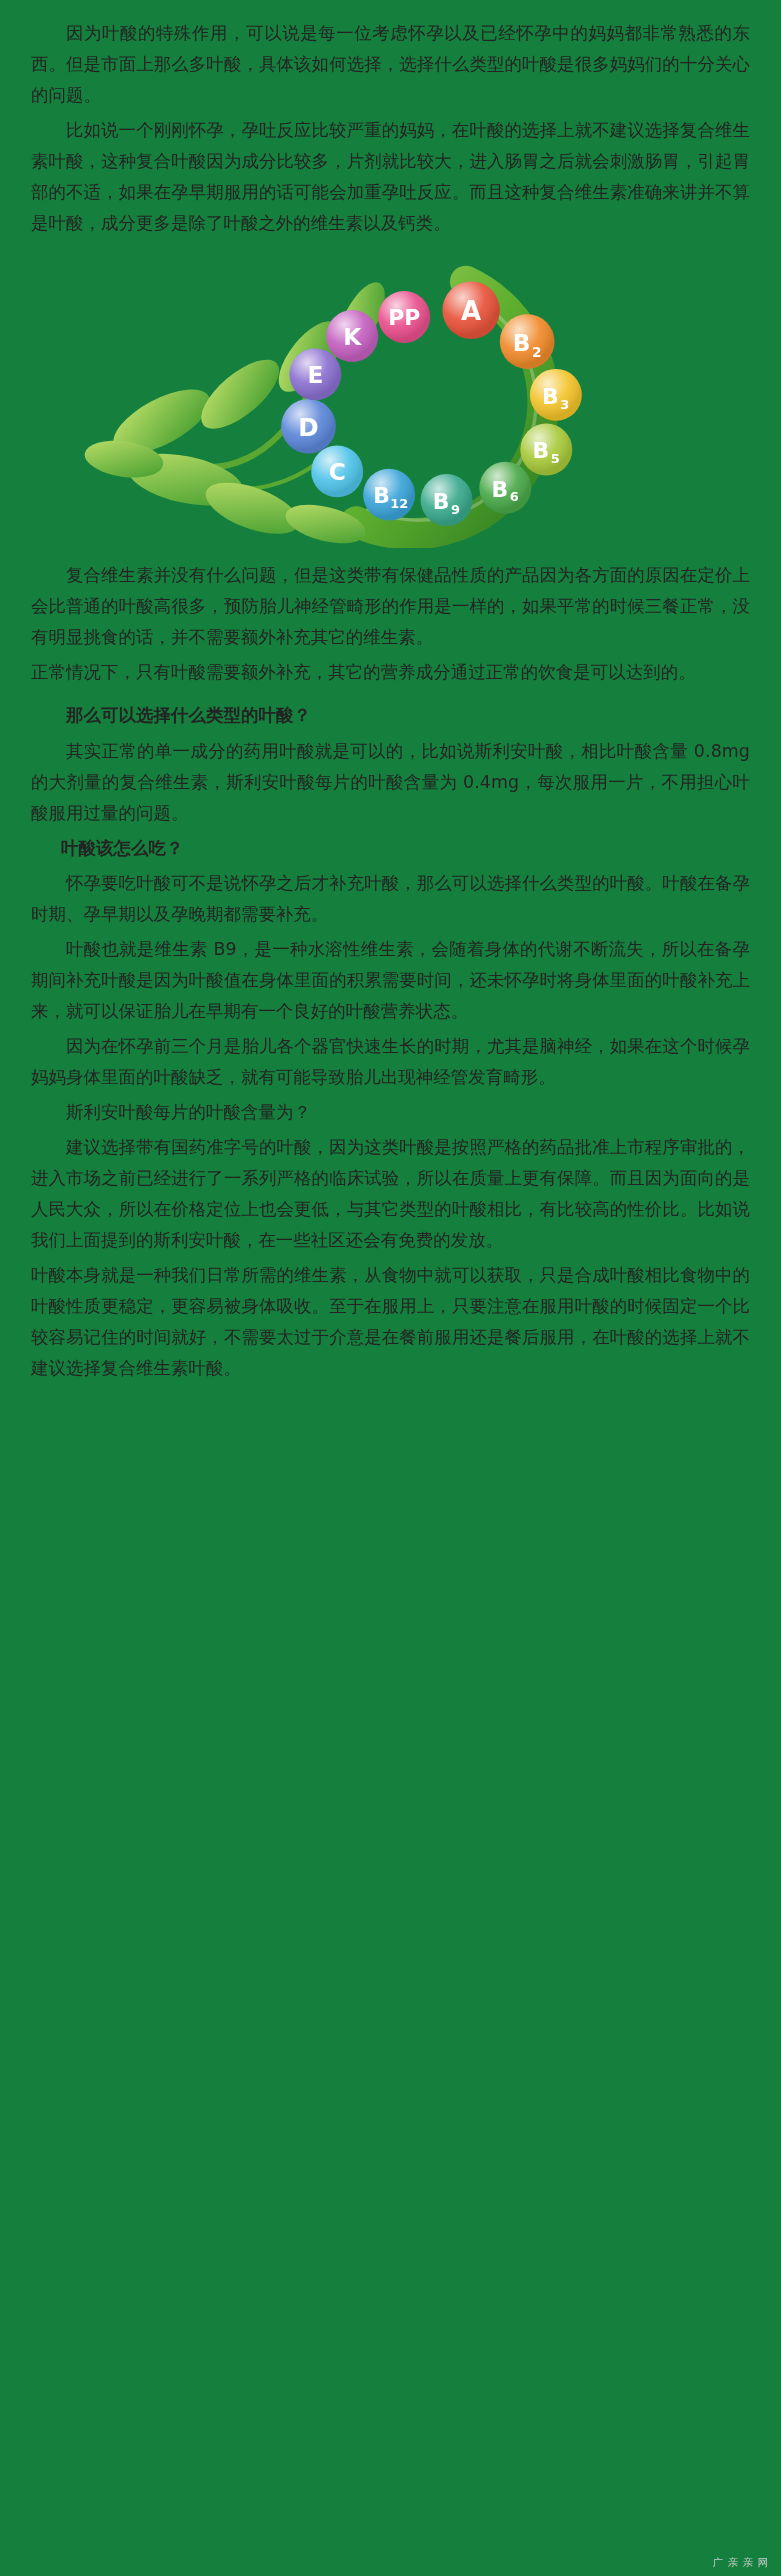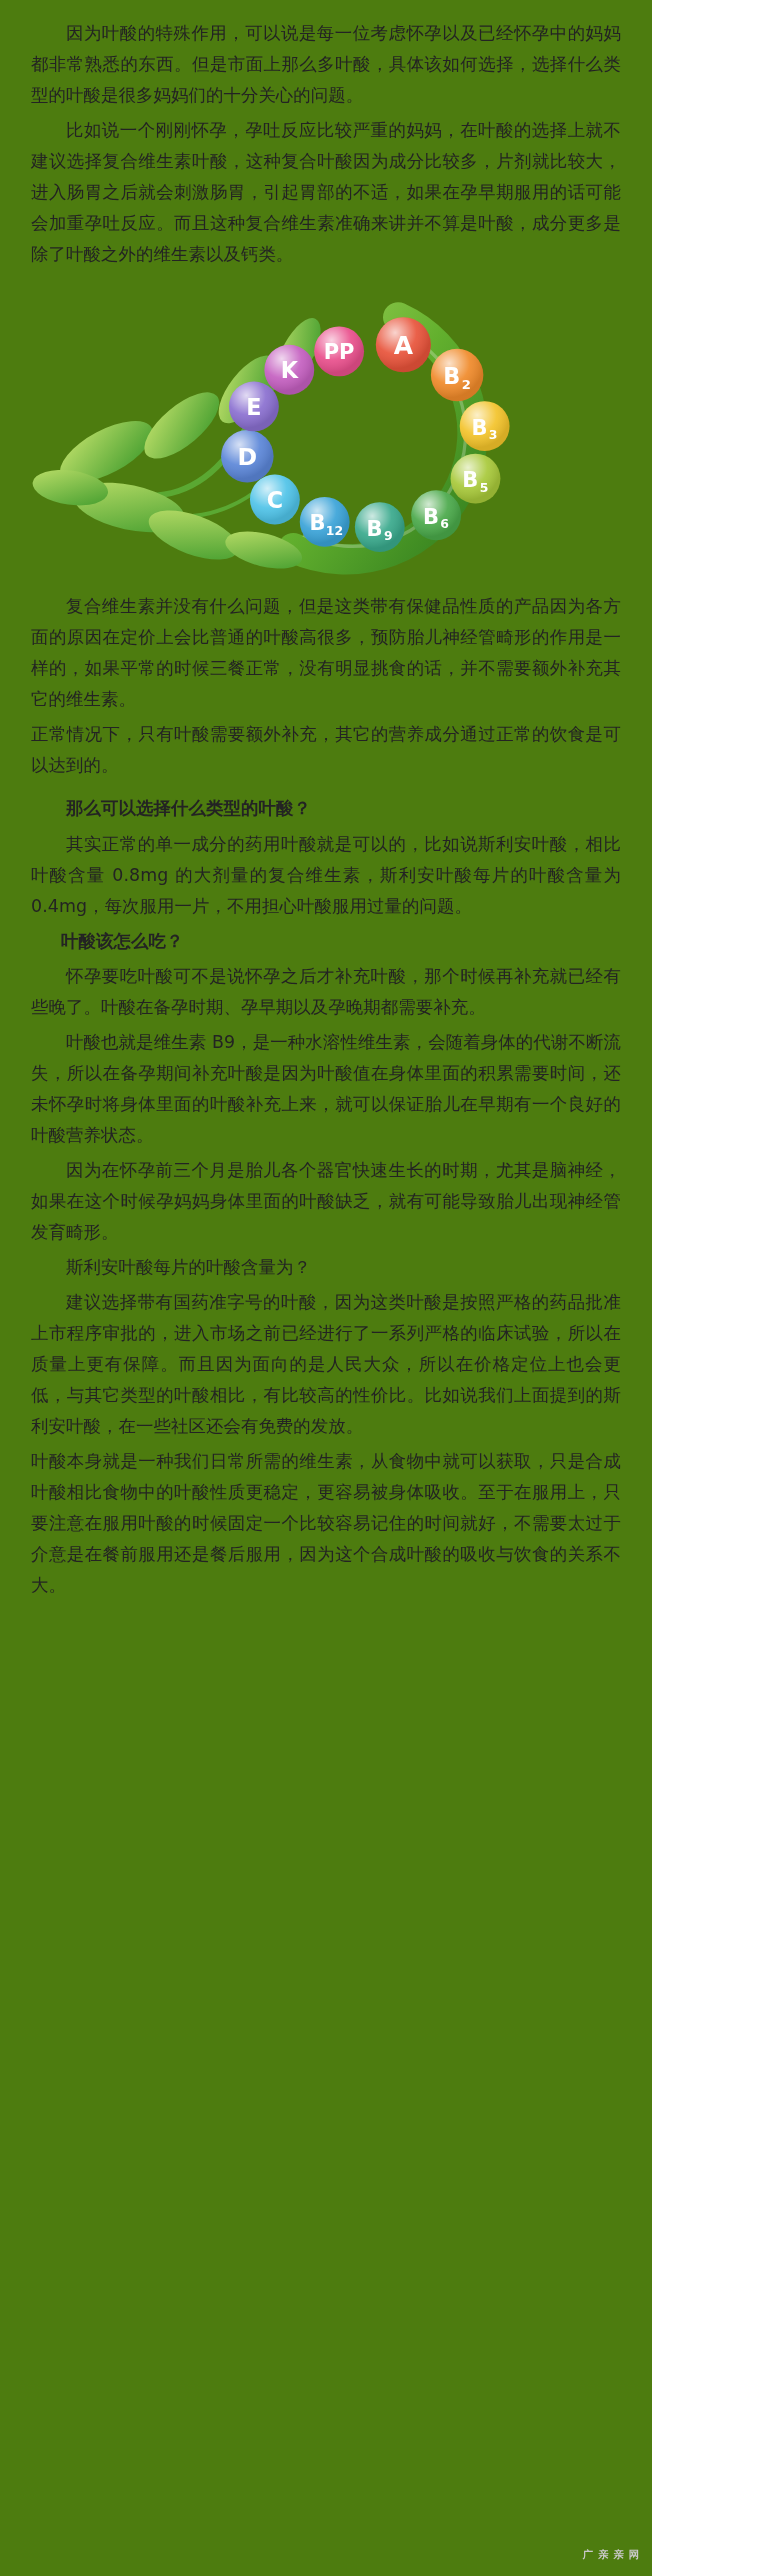--- a/index.html
+++ b/index.html
@@ -5,23 +5,23 @@
   html, body {
     margin: 0;
     padding: 0;
     background: #ffffff;
   }
   body {
     width: 781px;
     font-family: "DejaVu Sans", "Liberation Sans", sans-serif;
   }
   .page {
-    width: 652px;
+    width: 781px;
     min-height: 2576px;
-    background: #4d7c0f;
+    background: #15803d;
     position: relative;
     box-sizing: border-box;
     padding: 18px 31px 6.8px 31px;
   }
   p.para {
     font-size: 17.4px;
     line-height: 31px;
     color: #232323;
     margin: 0 0 4.1px 0;
     text-align: justify;
@@ -42,25 +42,24 @@
     display: flex;
     justify-content: center;
     align-items: flex-start;
   }
   .figure svg {
     display: block;
   }
   .watermark {
     position: absolute;
     right: 12.3px;
-    bottom: 14px;
+    bottom: 6px;
     font-size: 10.3px;
     color: #c9c9c9;
     letter-spacing: 0.7px;
-    font-weight: bold;
   }
 </style>
 </head>
 <body>
 
 <div class="page">
 
   <p class="para indent">因为叶酸的特殊作用，可以说是每一位考虑怀孕以及已经怀孕中的妈妈都非常熟悉的东西。但是市面上那么多叶酸，具体该如何选择，选择什么类型的叶酸是很多妈妈们的十分关心的问题。</p>
 
   <p class="para indent">比如说一个刚刚怀孕，孕吐反应比较严重的妈妈，在叶酸的选择上就不建议选择复合维生素叶酸，这种复合叶酸因为成分比较多，片剂就比较大，进入肠胃之后就会刺激肠胃，引起胃部的不适，如果在孕早期服用的话可能会加重孕吐反应。而且这种复合维生素准确来讲并不算是叶酸，成分更多是除了叶酸之外的维生素以及钙类。</p>
@@ -193,29 +192,29 @@
   <p class="para indent">复合维生素并没有什么问题，但是这类带有保健品性质的产品因为各方面的原因在定价上会比普通的叶酸高很多，预防胎儿神经管畸形的作用是一样的，如果平常的时候三餐正常，没有明显挑食的话，并不需要额外补充其它的维生素。</p>
 
   <p class="para">正常情况下，只有叶酸需要额外补充，其它的营养成分通过正常的饮食是可以达到的。</p>
 
   <p class="para bold">那么可以选择什么类型的叶酸？</p>
 
   <p class="para indent">其实正常的单一成分的药用叶酸就是可以的，比如说斯利安叶酸，相比叶酸含量 0.8mg 的大剂量的复合维生素，斯利安叶酸每片的叶酸含量为 0.4mg，每次服用一片，不用担心叶酸服用过量的问题。</p>
 
   <p class="para" style="font-weight:bold;padding-left:30px;">叶酸该怎么吃？</p>
 
-  <p class="para indent">怀孕要吃叶酸可不是说怀孕之后才补充叶酸，那个时候再补充就已经有些晚了。叶酸在备孕时期、孕早期以及孕晚期都需要补充。</p>
+  <p class="para indent">怀孕要吃叶酸可不是说怀孕之后才补充叶酸，那么可以选择什么类型的叶酸。叶酸在备孕时期、孕早期以及孕晚期都需要补充。</p>
 
   <p class="para indent">叶酸也就是维生素 B9，是一种水溶性维生素，会随着身体的代谢不断流失，所以在备孕期间补充叶酸是因为叶酸值在身体里面的积累需要时间，还未怀孕时将身体里面的叶酸补充上来，就可以保证胎儿在早期有一个良好的叶酸营养状态。</p>
 
   <p class="para indent">因为在怀孕前三个月是胎儿各个器官快速生长的时期，尤其是脑神经，如果在这个时候孕妈妈身体里面的叶酸缺乏，就有可能导致胎儿出现神经管发育畸形。</p>
 
   <p class="para indent">斯利安叶酸每片的叶酸含量为？</p>
 
   <p class="para indent">建议选择带有国药准字号的叶酸，因为这类叶酸是按照严格的药品批准上市程序审批的，进入市场之前已经进行了一系列严格的临床试验，所以在质量上更有保障。而且因为面向的是人民大众，所以在价格定位上也会更低，与其它类型的叶酸相比，有比较高的性价比。比如说我们上面提到的斯利安叶酸，在一些社区还会有免费的发放。</p>
 
 
-  <p class="para">叶酸本身就是一种我们日常所需的维生素，从食物中就可以获取，只是合成叶酸相比食物中的叶酸性质更稳定，更容易被身体吸收。至于在服用上，只要注意在服用叶酸的时候固定一个比较容易记住的时间就好，不需要太过于介意是在餐前服用还是餐后服用，因为这个合成叶酸的吸收与饮食的关系不大。</p>
+  <p class="para">叶酸本身就是一种我们日常所需的维生素，从食物中就可以获取，只是合成叶酸相比食物中的叶酸性质更稳定，更容易被身体吸收。至于在服用上，只要注意在服用叶酸的时候固定一个比较容易记住的时间就好，不需要太过于介意是在餐前服用还是餐后服用，在叶酸的选择上就不建议选择复合维生素叶酸。</p>
 
   <div class="watermark">广 亲 亲 网</div>
 
 </div>
 
 
 </body></html>

